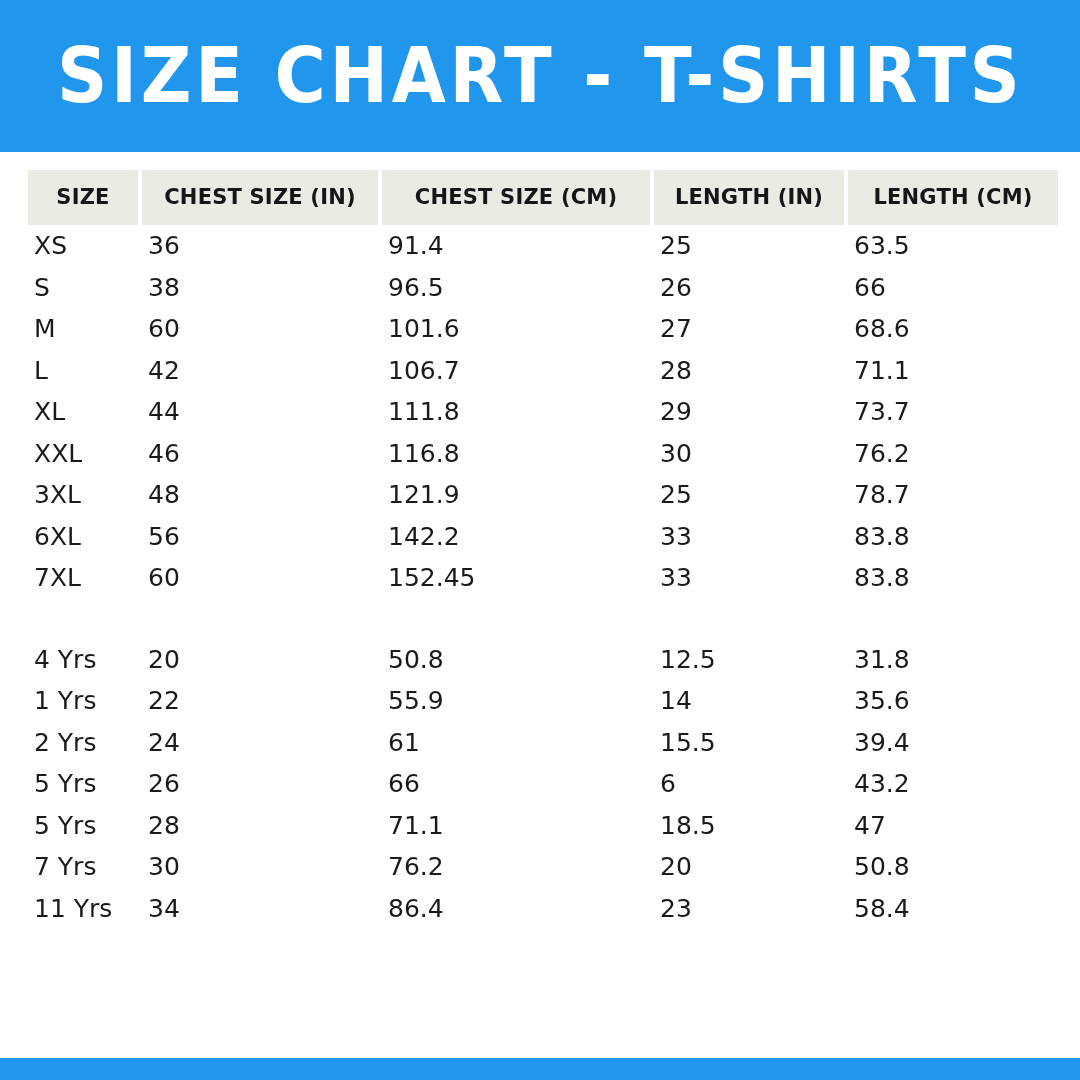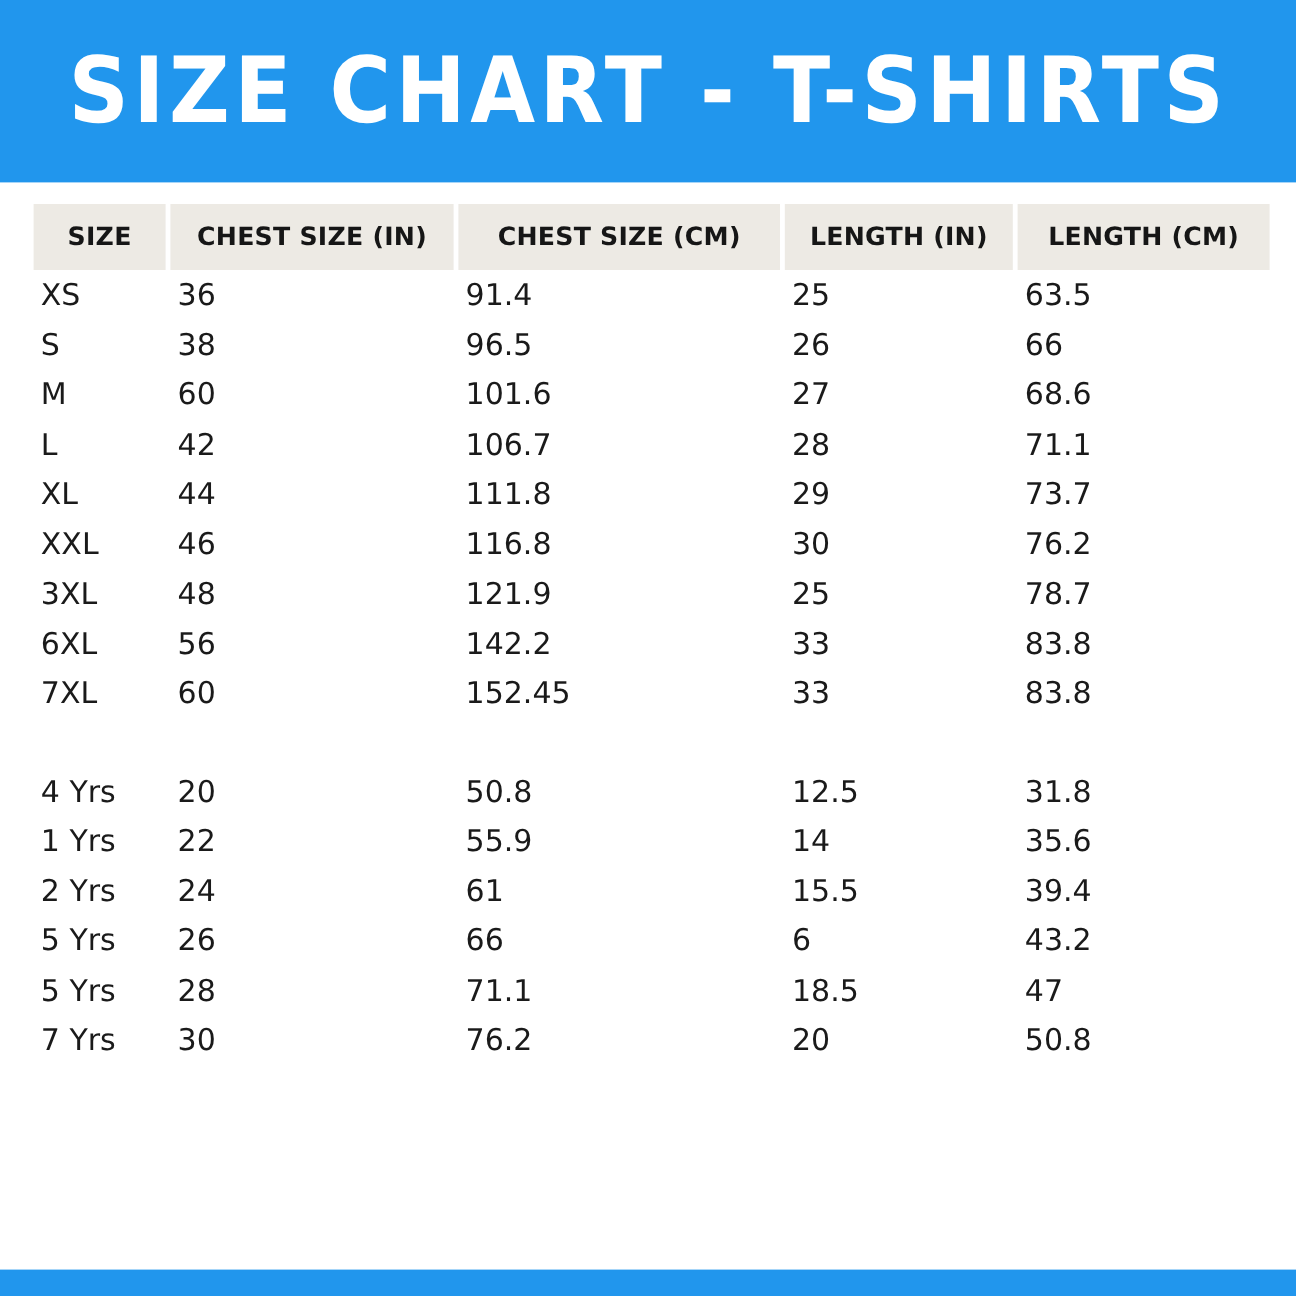--- a/index.html
+++ b/index.html
@@ -229,20 +229,27 @@
           <td class="c-lenin">18.5</td>
           <td class="c-lencm">47</td>
         </tr>
         <tr>
           <td class="c-size">7 Yrs</td>
           <td class="c-chin">30</td>
           <td class="c-chcm">76.2</td>
           <td class="c-lenin">20</td>
           <td class="c-lencm">50.8</td>
         </tr>
+        <tr>
+          <td class="c-size">11 Yrs</td>
+          <td class="c-chin">34</td>
+          <td class="c-chcm">86.4</td>
+          <td class="c-lenin">23</td>
+          <td class="c-lencm">58.4</td>
+        </tr>
 
       </tbody>
     </table>
   </div>
 
   <div class="footer-band"></div>
 
 </div>
 
 </body></html>

